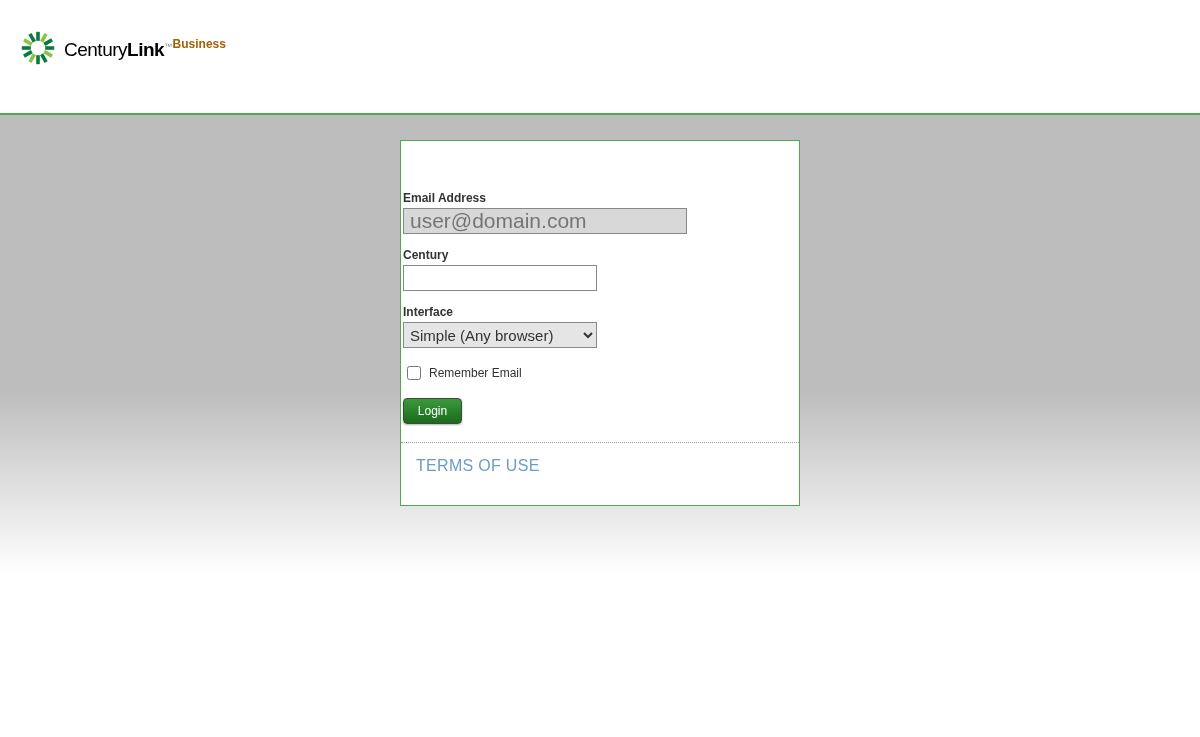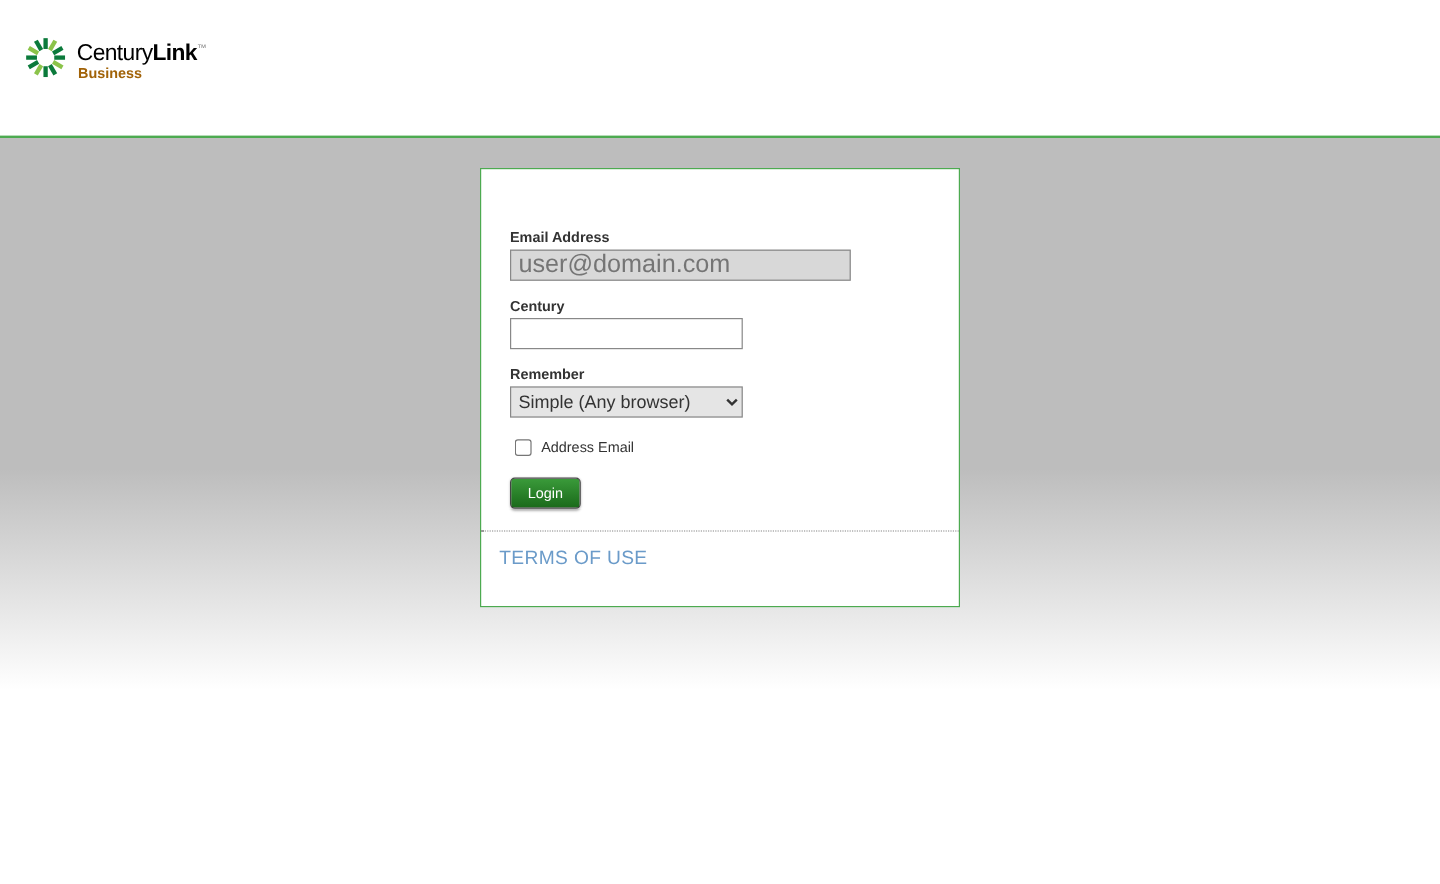--- a/index.html
+++ b/index.html
@@ -28,21 +28,21 @@
       gap: 8px;
     }
     
     .logo-icon svg {
       width: 36px;
       height: 36px;
     }
     
     .logo-text {
       display: flex;
-      flex-direction: column;
+      flex-direction: row;
     }
     
     .logo-main {
       font-size: 19px;
       font-weight: 400;
       color: #000;
       letter-spacing: -0.5px;
     }
     
     .logo-main .link-part {
@@ -72,21 +72,21 @@
       align-items: flex-start;
     }
     
     .login-panel {
       width: 400px;
       background: #ffffff;
       border: 1px solid #4daa50;
     }
     
     .form-section {
-      padding: 50px 15px 18px 24px;
+      padding: 50px 15px 18px 2px;
       border-bottom: 1px dotted #999;
     }
     
     .form-group {
       margin-bottom: 14px;
     }
     
     .form-label {
       display: block;
       font-size: 12px;
@@ -216,29 +216,29 @@
         <label class="form-label">Email Address</label>
         <input type="text" class="text-input email-input" placeholder="user@domain.com" style="">
       </div>
       
       <div class="form-group">
         <label class="form-label">Century</label>
         <input type="password" class="text-input password-input" style="">
       </div>
       
       <div class="form-group">
-        <label class="form-label">Remember</label>
+        <label class="form-label">Interface</label>
         <select class="select-input">
           <option>Simple (Any browser)</option>
         </select>
       </div>
       
       <div class="checkbox-row">
         <input type="checkbox" style="">
-        <span class="checkbox-label">Address Email</span>
+        <span class="checkbox-label">Remember Email</span>
       </div>
       
       <button class="login-btn">Login</button>
       
     </div>
     <div class="footer-section">
       <a href="#" class="terms-link">TERMS OF USE</a>
     </div>
   </div>
 </div>

